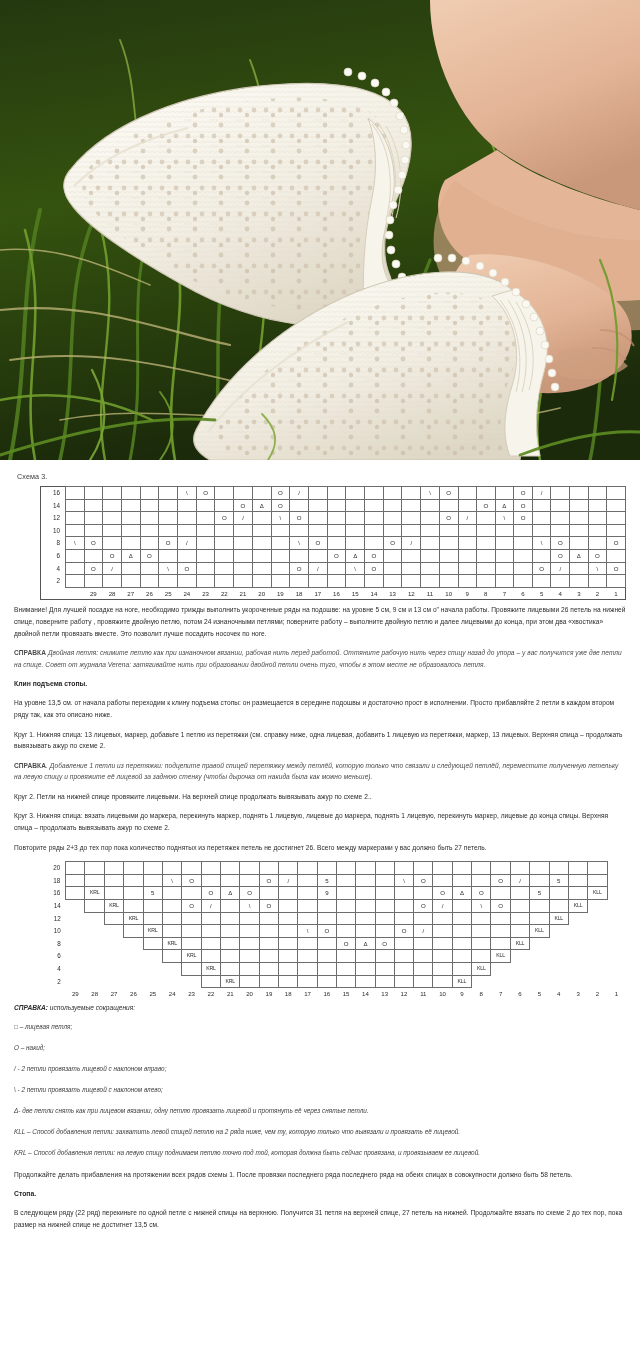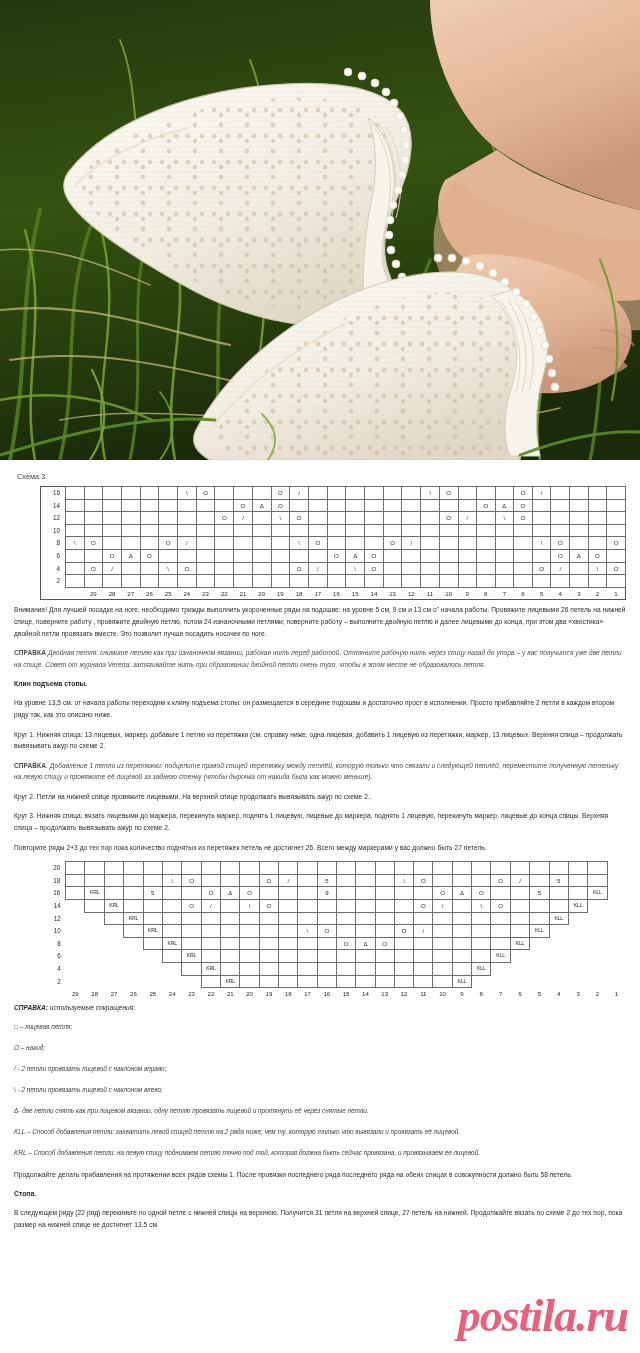--- a/index.html
+++ b/index.html
@@ -1002,14 +1002,13 @@
         <p class="legend-line">KRL – Способ добавления петли: на левую спицу поднимаем петлю точно под той, которая должна быть сейчас провязана, и провязываем ее лицевой.</p>
       </div>
 
     <p class="body">Продолжайте делать прибавления на протяжении всех рядов схемы 1. После провязки последнего ряда  последнего ряда на обеих спицах в совокупности должно быть 58 петель.</p>
 
     <p class="hd">Стопа.</p>
 
     <p class="body">В следующем ряду (22 ряд) перекиньте по одной петле с нижней спицы на верхнюю. Получится 31 петля на верхней спице, 27 петель на нижней. Продолжайте вязать по схеме 2 до тех пор, пока размер на нижней спице не достигнет 13,5 см.</p>
   </div>
 
-  <div class="watermark"><span>postila</span><span class="dot">.ru</span></div>
 </div>
 
 </body></html>

